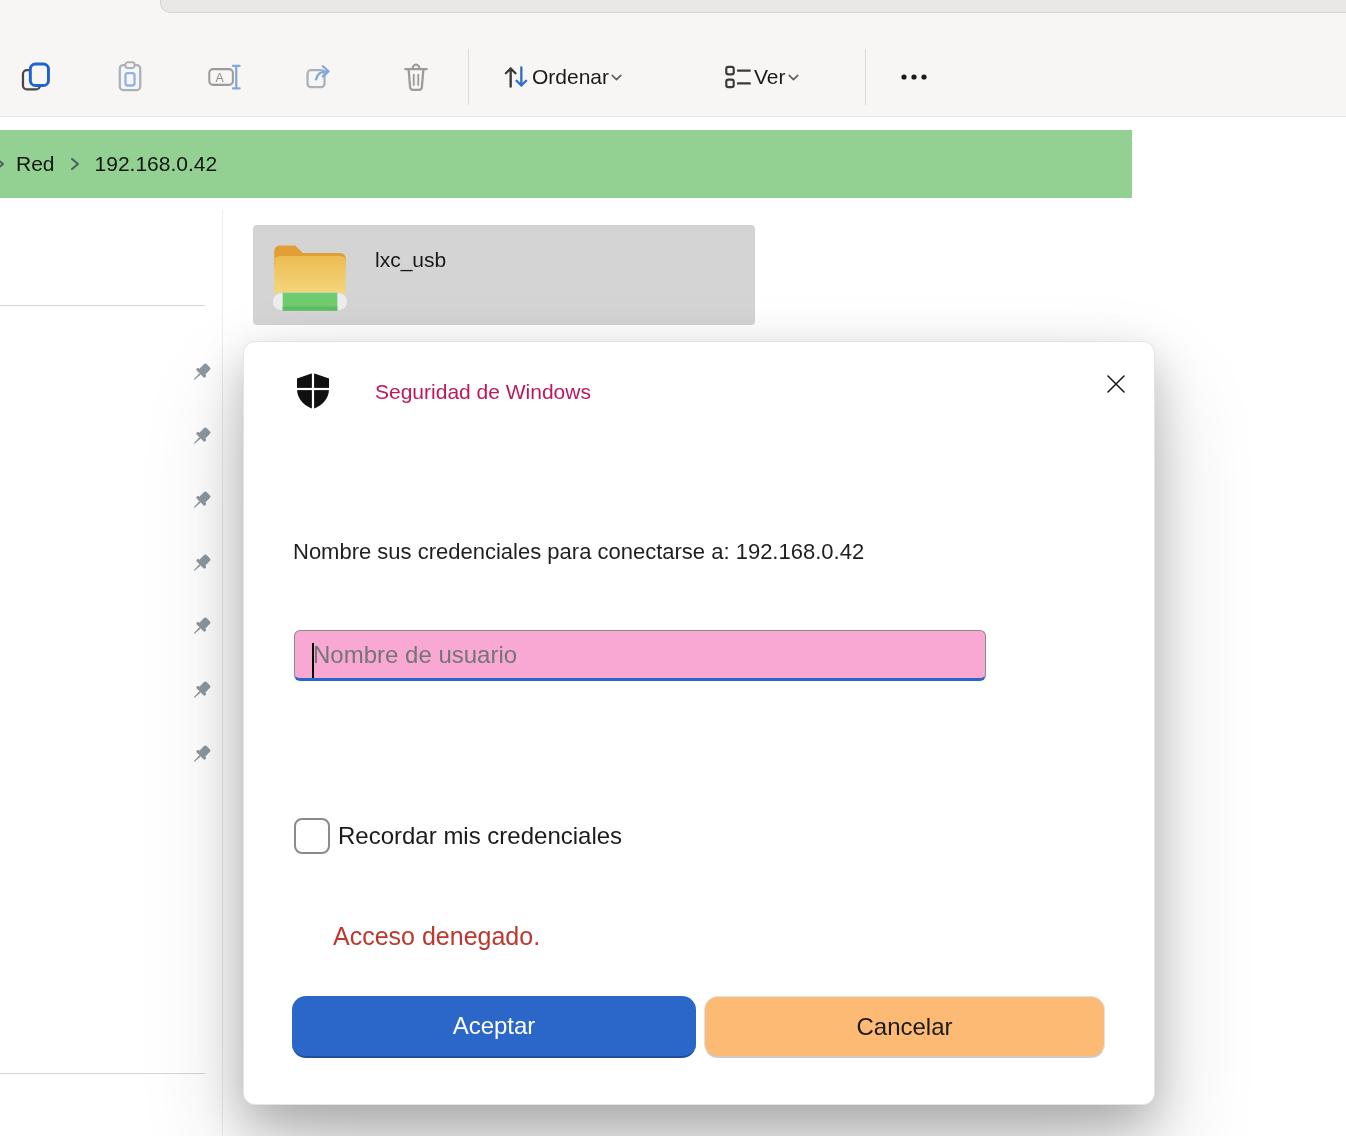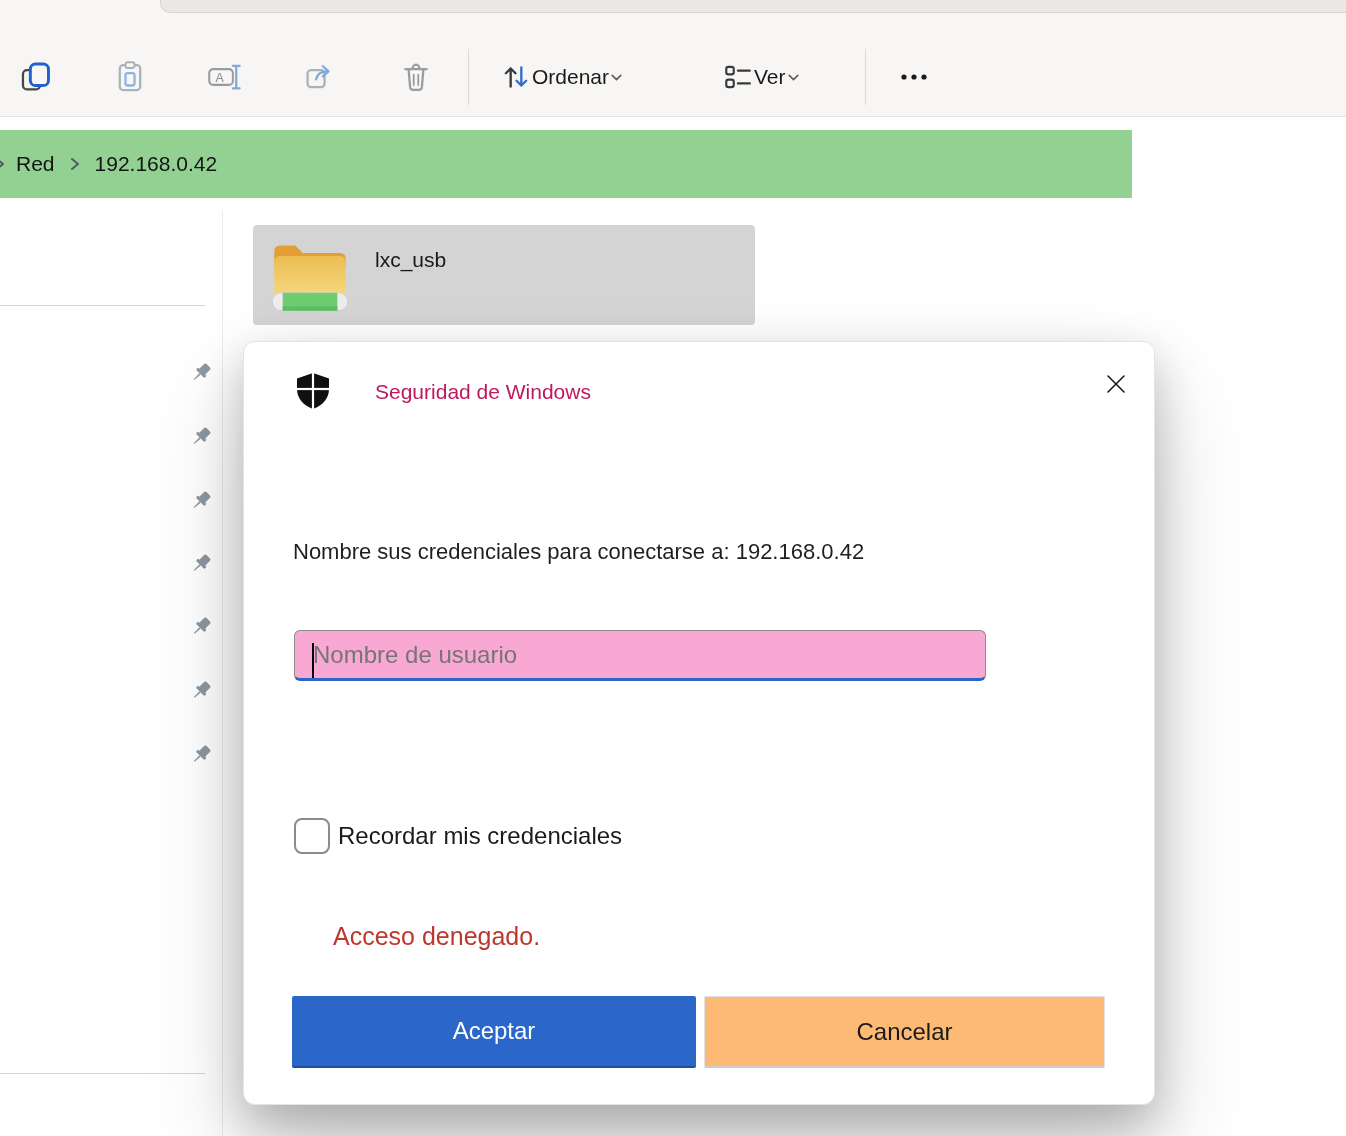--- a/index.html
+++ b/index.html
@@ -52,21 +52,21 @@
   .field.username{top:288px;border-bottom:3px solid #2b67c8;}
   .field.password{top:376px;border-bottom:2px solid #848484;}
   .field input{width:100%;height:100%;border:none;outline:none;background:transparent;
     font-family:"Liberation Sans",sans-serif;font-size:24px;color:#1b1b1b;padding:0 0 0 18px;box-sizing:border-box;}
   .field input::placeholder{color:#757575;opacity:1;}
   .caret{position:absolute;left:17px;top:12px;width:2px;height:35px;background:#000;}
   .remember{position:absolute;left:50px;top:476px;display:flex;align-items:center;gap:8px;}
   .checkbox{width:36px;height:36px;border:2px solid #8b8b8b;border-radius:8px;background:#fff;box-sizing:border-box;}
   .remember-label{font-size:24px;color:#1b1b1b;}
   .dlg-error{position:absolute;left:48px;top:580px;font-size:25px;color:#bd372d;margin-left:41px;}
-  .btn{position:absolute;top:654px;height:72px;border-radius:2px;display:flex;align-items:center;
+  .btn{position:absolute;top:654px;height:62px;border-radius:14px;display:flex;align-items:center;
     justify-content:center;font-size:24px;box-sizing:border-box;cursor:default;}
   .btn-primary{left:48px;width:404px;background:#2b67c8;color:#ffffff;border-bottom:2px solid #1d4f9e;}
   .btn-secondary{left:460px;width:401px;background:#fdba74;color:#1a1a1a;border:1px solid #e2e2e2;
     border-bottom:2px solid #cccccc;}
   svg{display:block;}
 </style>
 </head>
 <body>
 
 <div id="screen">

